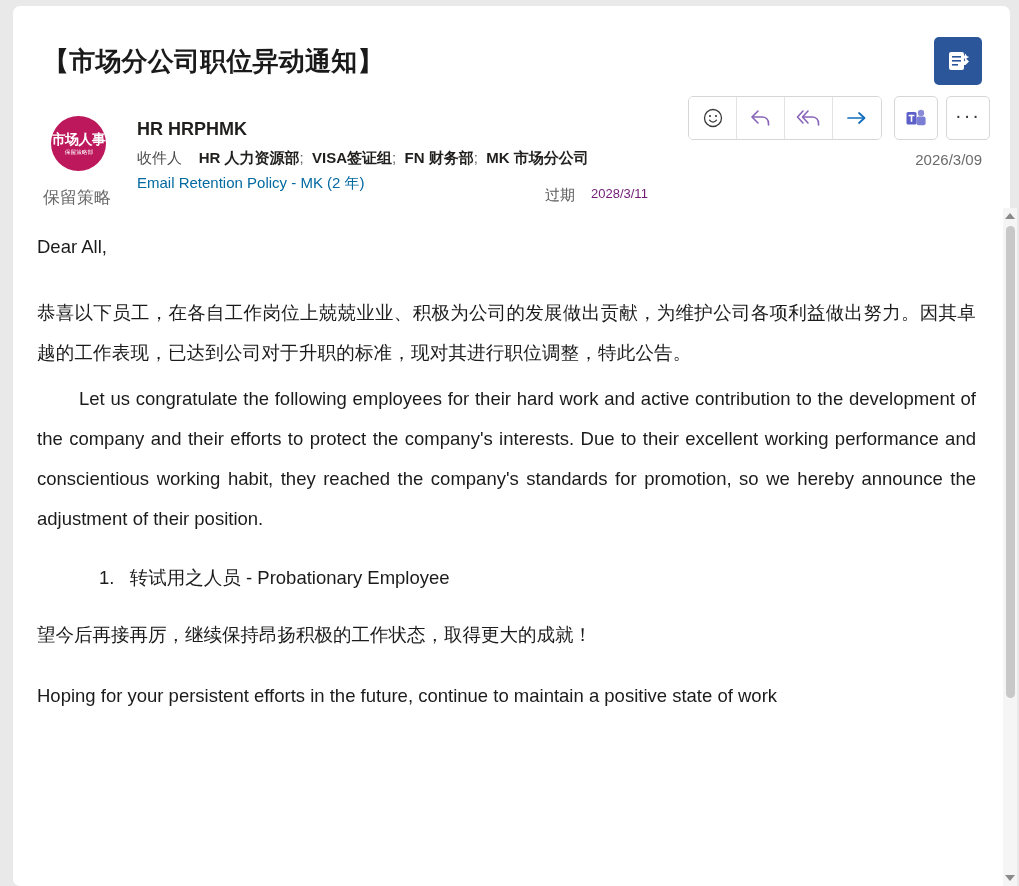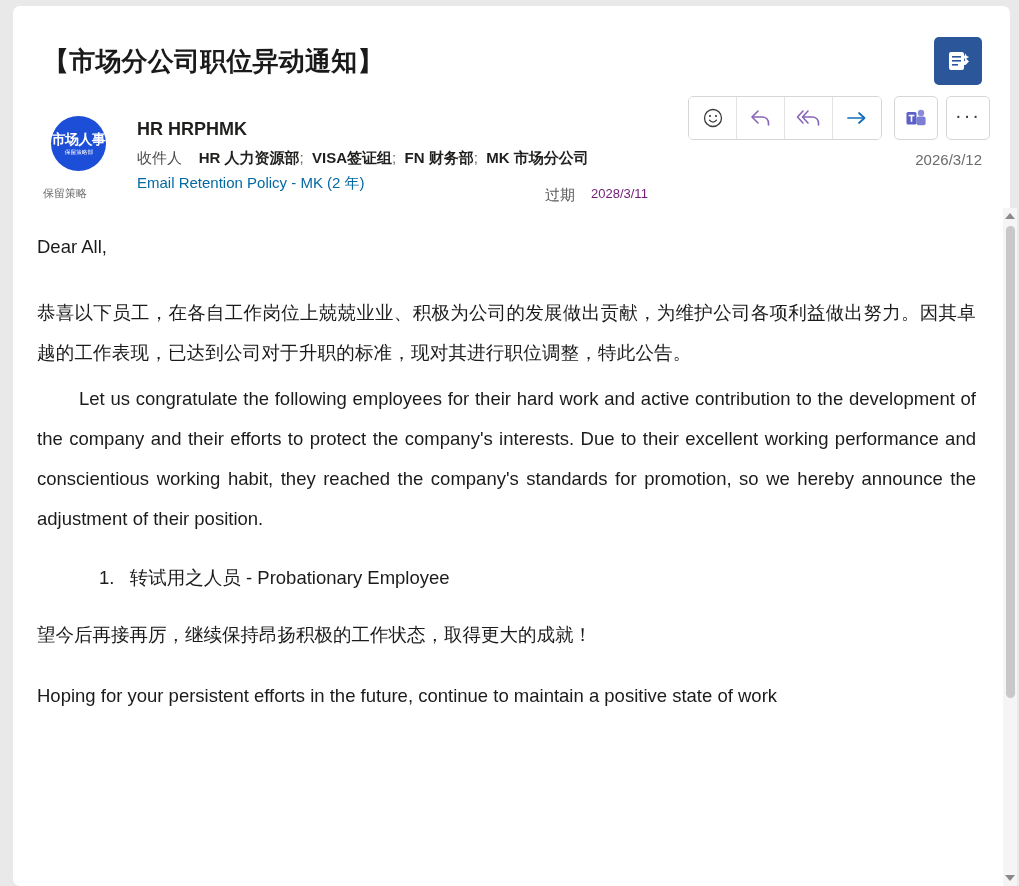--- a/index.html
+++ b/index.html
@@ -47,21 +47,21 @@
     display: flex; align-items: center; justify-content: center;
     color: #fff;
   }
   .compose-badge svg { display:block; }
 
   .avatar {
     position: absolute;
     left: 38px; top: 110px;
     width: 55px; height: 55px;
     border-radius: 50%;
-    background: #1d4ed8;
+    background: #be185d;
     overflow: hidden;
     display:flex; flex-direction:column; align-items:center; justify-content:center;
   }
   .avatar .a1 {
     color:#fff; font-size: 14px; font-weight: bold; line-height: 14px;
     letter-spacing: -0.5px;
   }
   .avatar .a2 {
     color:#fff; font-size: 6px; line-height: 8px; margin-top: 2px;
     transform: scale(0.95);
@@ -77,21 +77,21 @@
     font-size: 15px; color: #323130;
     white-space: nowrap;
   }
   .recipients .lbl { color:#4a4a4a; }
   .recipients .who { font-weight: bold; color:#201f1e; }
   .recipients .sep { color:#6b6b6b; }
 
   .retention-label {
     position: absolute;
     left: 30px; top: 180px;
-    font-size: 11px; color: #6b6b6b;
+    font-size: 17px; color: #6b6b6b;
   }
   .retention-value {
     position: absolute;
     left: 124px; top: 168px;
     font-size: 15px; color: #0369a1;
   }
   .expiry-label {
     position: absolute;
     left: 532px; top: 180px;
     font-size: 15px; color: #5a5a5a;
@@ -291,21 +291,21 @@
         <span class="who">VISA签证组</span><span class="sep">;&nbsp;</span>
         <span class="who">FN 财务部</span><span class="sep">;&nbsp;</span>
         <span class="who">MK 市场分公司</span>
       </div>
 
       <div class="retention-label">保留策略</div>
       <div class="retention-value">Email Retention Policy - MK (2 年)</div>
       <div class="expiry-label">过期</div>
       <div class="expiry-value">2028/3/11</div>
 
-      <div class="date-received">2026/3/12</div>
+      <div class="date-received">2026/3/09</div>
 
       <div class="action-group">
         <div class="action-btn">
           <svg width="22" height="22" viewBox="0 0 22 22" aria-hidden="true">
             <circle cx="11" cy="11" r="8.5" fill="none" stroke="#3a3a3a" stroke-width="1.3"></circle>
             <circle cx="8" cy="9" r="1.1" fill="#3a3a3a"></circle>
             <circle cx="14" cy="9" r="1.1" fill="#3a3a3a"></circle>
             <path d="M7.5 13.2c1 1.3 2.2 1.9 3.5 1.9s2.5-.6 3.5-1.9" fill="none" stroke="#3a3a3a" stroke-width="1.3" stroke-linecap="round"></path>
           </svg>
         </div>

